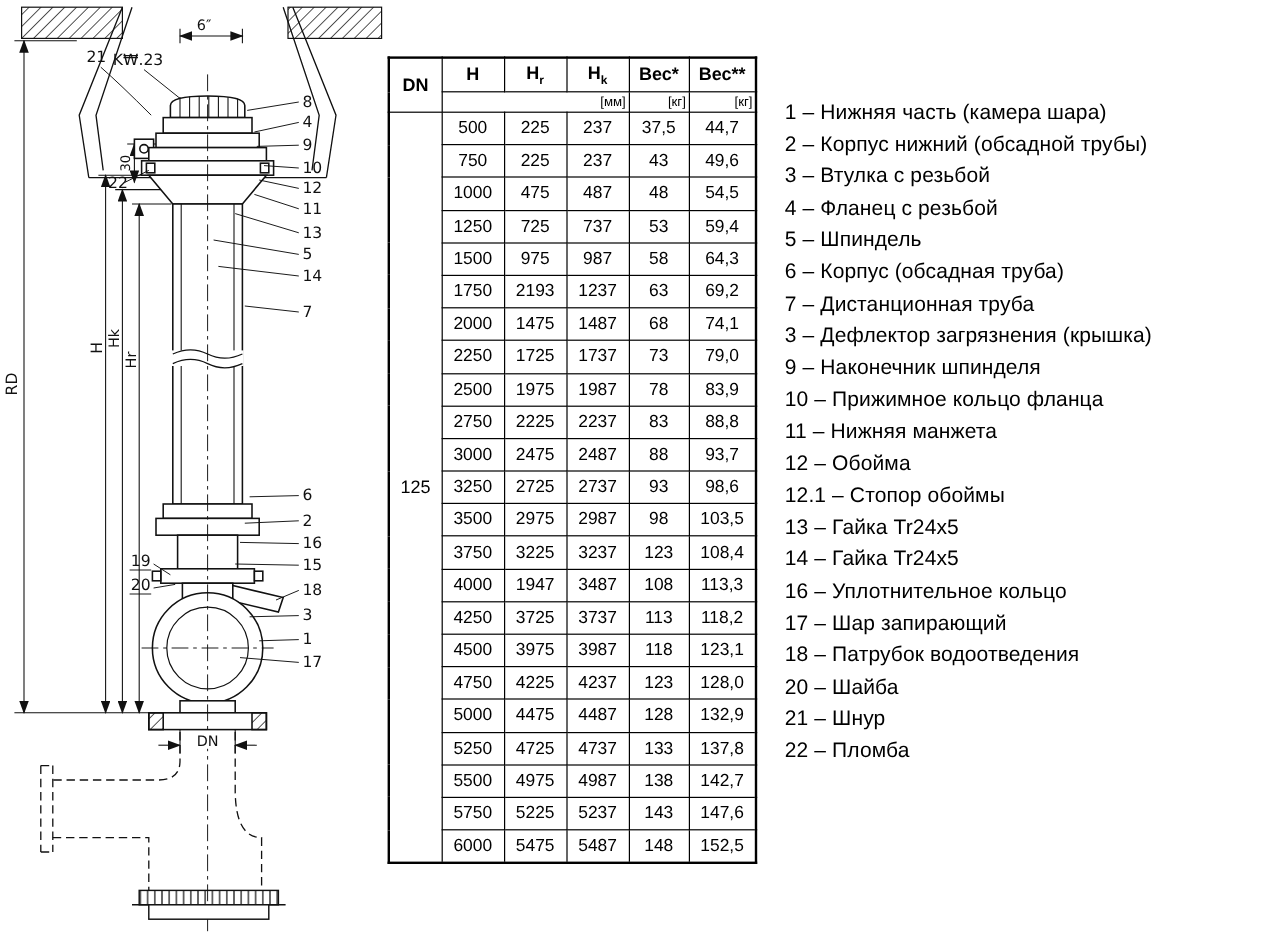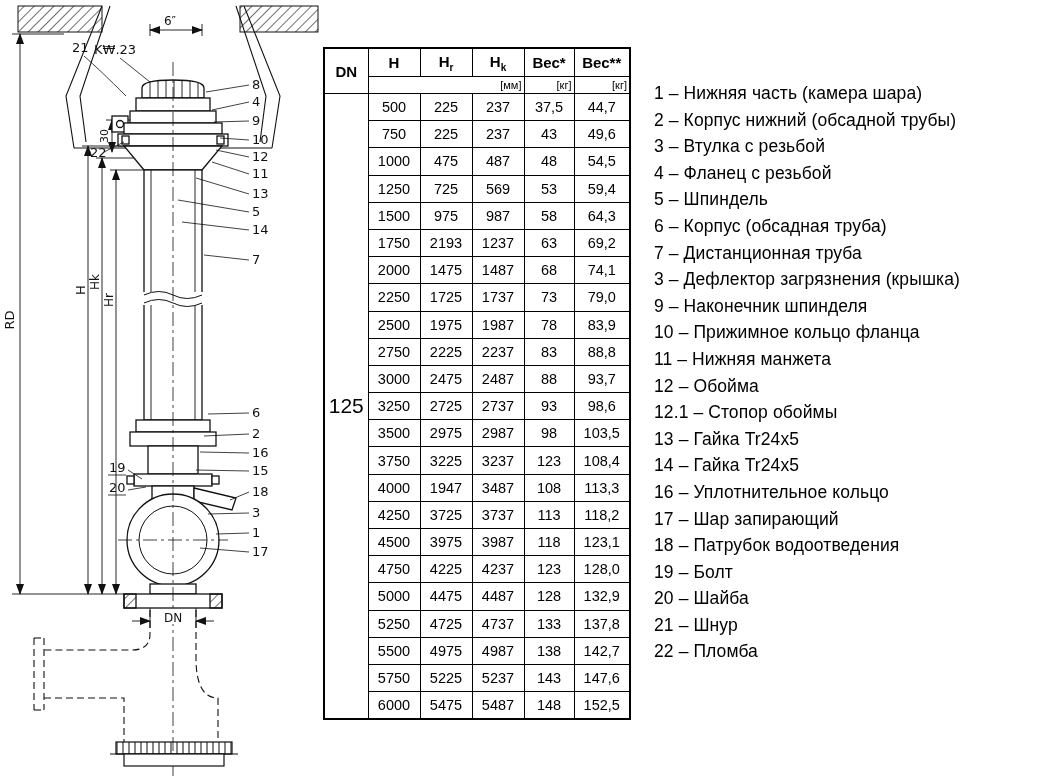--- a/index.html
+++ b/index.html
@@ -12,21 +12,21 @@
   table.dim-table{
     position:absolute;left:323px;top:47px;
     border-collapse:collapse;border:2px solid #000;
     text-align:center;table-layout:fixed;
   }
   .dim-table th,.dim-table td{border:1px solid #000;padding:0 2px;}
   .dim-table th{font-size:15px;font-weight:bold;height:27px;}
   .dim-table th sub{font-size:10px;}
   .dim-table td{font-size:14.5px;height:26.2px;}
   .dim-table tr.units td{font-size:11px;height:16px;text-align:right;}
-  .dim-table td.dn-cell{font-size:21px;}
+  .dim-table td.dn-cell{font-size:15px;}
 
   .legend{position:absolute;left:654px;top:80px;width:398px;}
   .legend ul{list-style:none;margin:0;padding:0;font-size:17.5px;line-height:26.6px;letter-spacing:0.1px;}
 </style>
 </head>
 <body>
 
 <div class="page">
 
   <svg class="drawing" width="322" height="784" viewBox="0 0 322 784">
@@ -258,21 +258,21 @@
         <tr>
           <td>1000</td>
           <td>475</td>
           <td>487</td>
           <td>48</td>
           <td>54,5</td>
         </tr>
         <tr>
           <td>1250</td>
           <td>725</td>
-          <td>569</td>
+          <td>737</td>
           <td>53</td>
           <td>59,4</td>
         </tr>
         <tr>
           <td>1500</td>
           <td>975</td>
           <td>987</td>
           <td>58</td>
           <td>64,3</td>
         </tr>
@@ -418,20 +418,19 @@
         <li>9 – Наконечник шпинделя</li>
         <li>10 – Прижимное кольцо фланца</li>
         <li>11 – Нижняя манжета</li>
         <li>12 – Обойма</li>
         <li>12.1 – Стопор обоймы</li>
         <li>13 – Гайка Tr24x5</li>
         <li>14 – Гайка Tr24x5</li>
         <li>16 – Уплотнительное кольцо</li>
         <li>17 – Шар запирающий</li>
         <li>18 – Патрубок водоотведения</li>
-        <li>19 – Болт</li>
         <li>20 – Шайба</li>
         <li>21 – Шнур</li>
         <li>22 – Пломба</li>
       </ul>
   </div>
 
 </div>
 
 </body></html>

